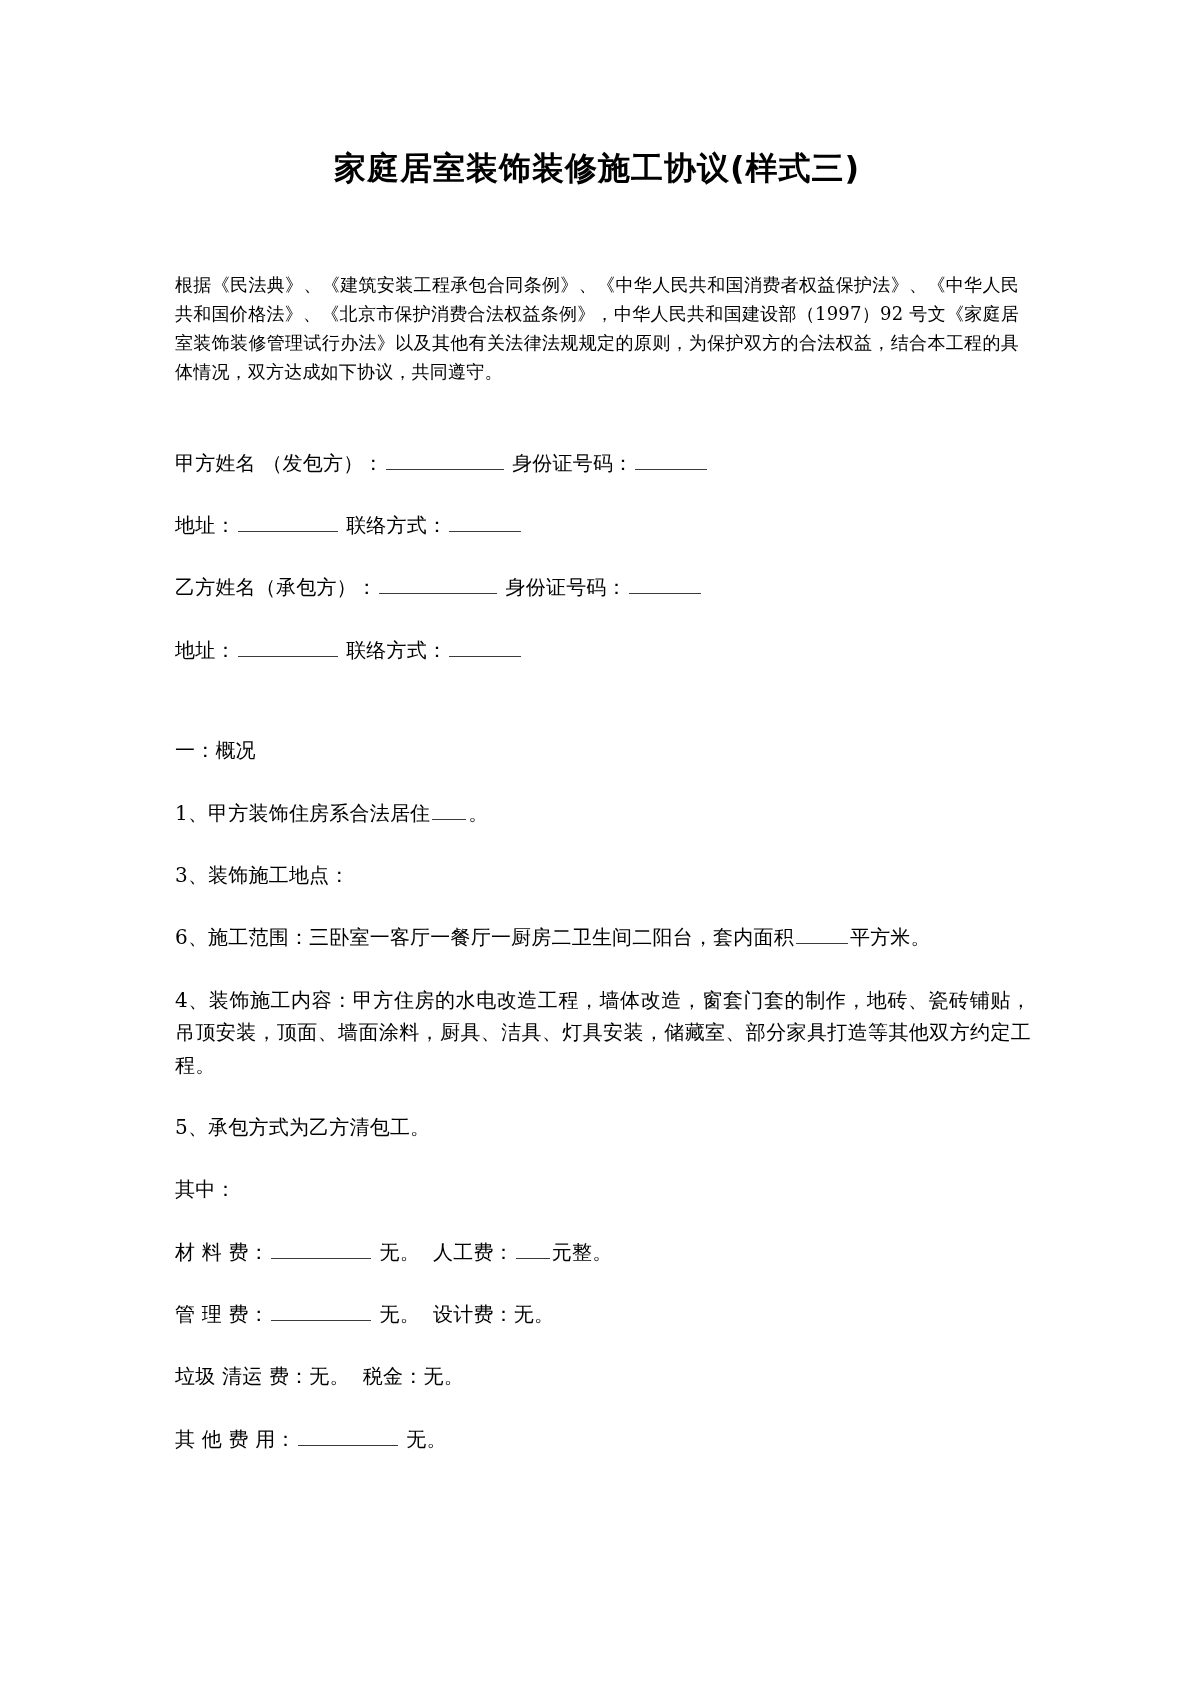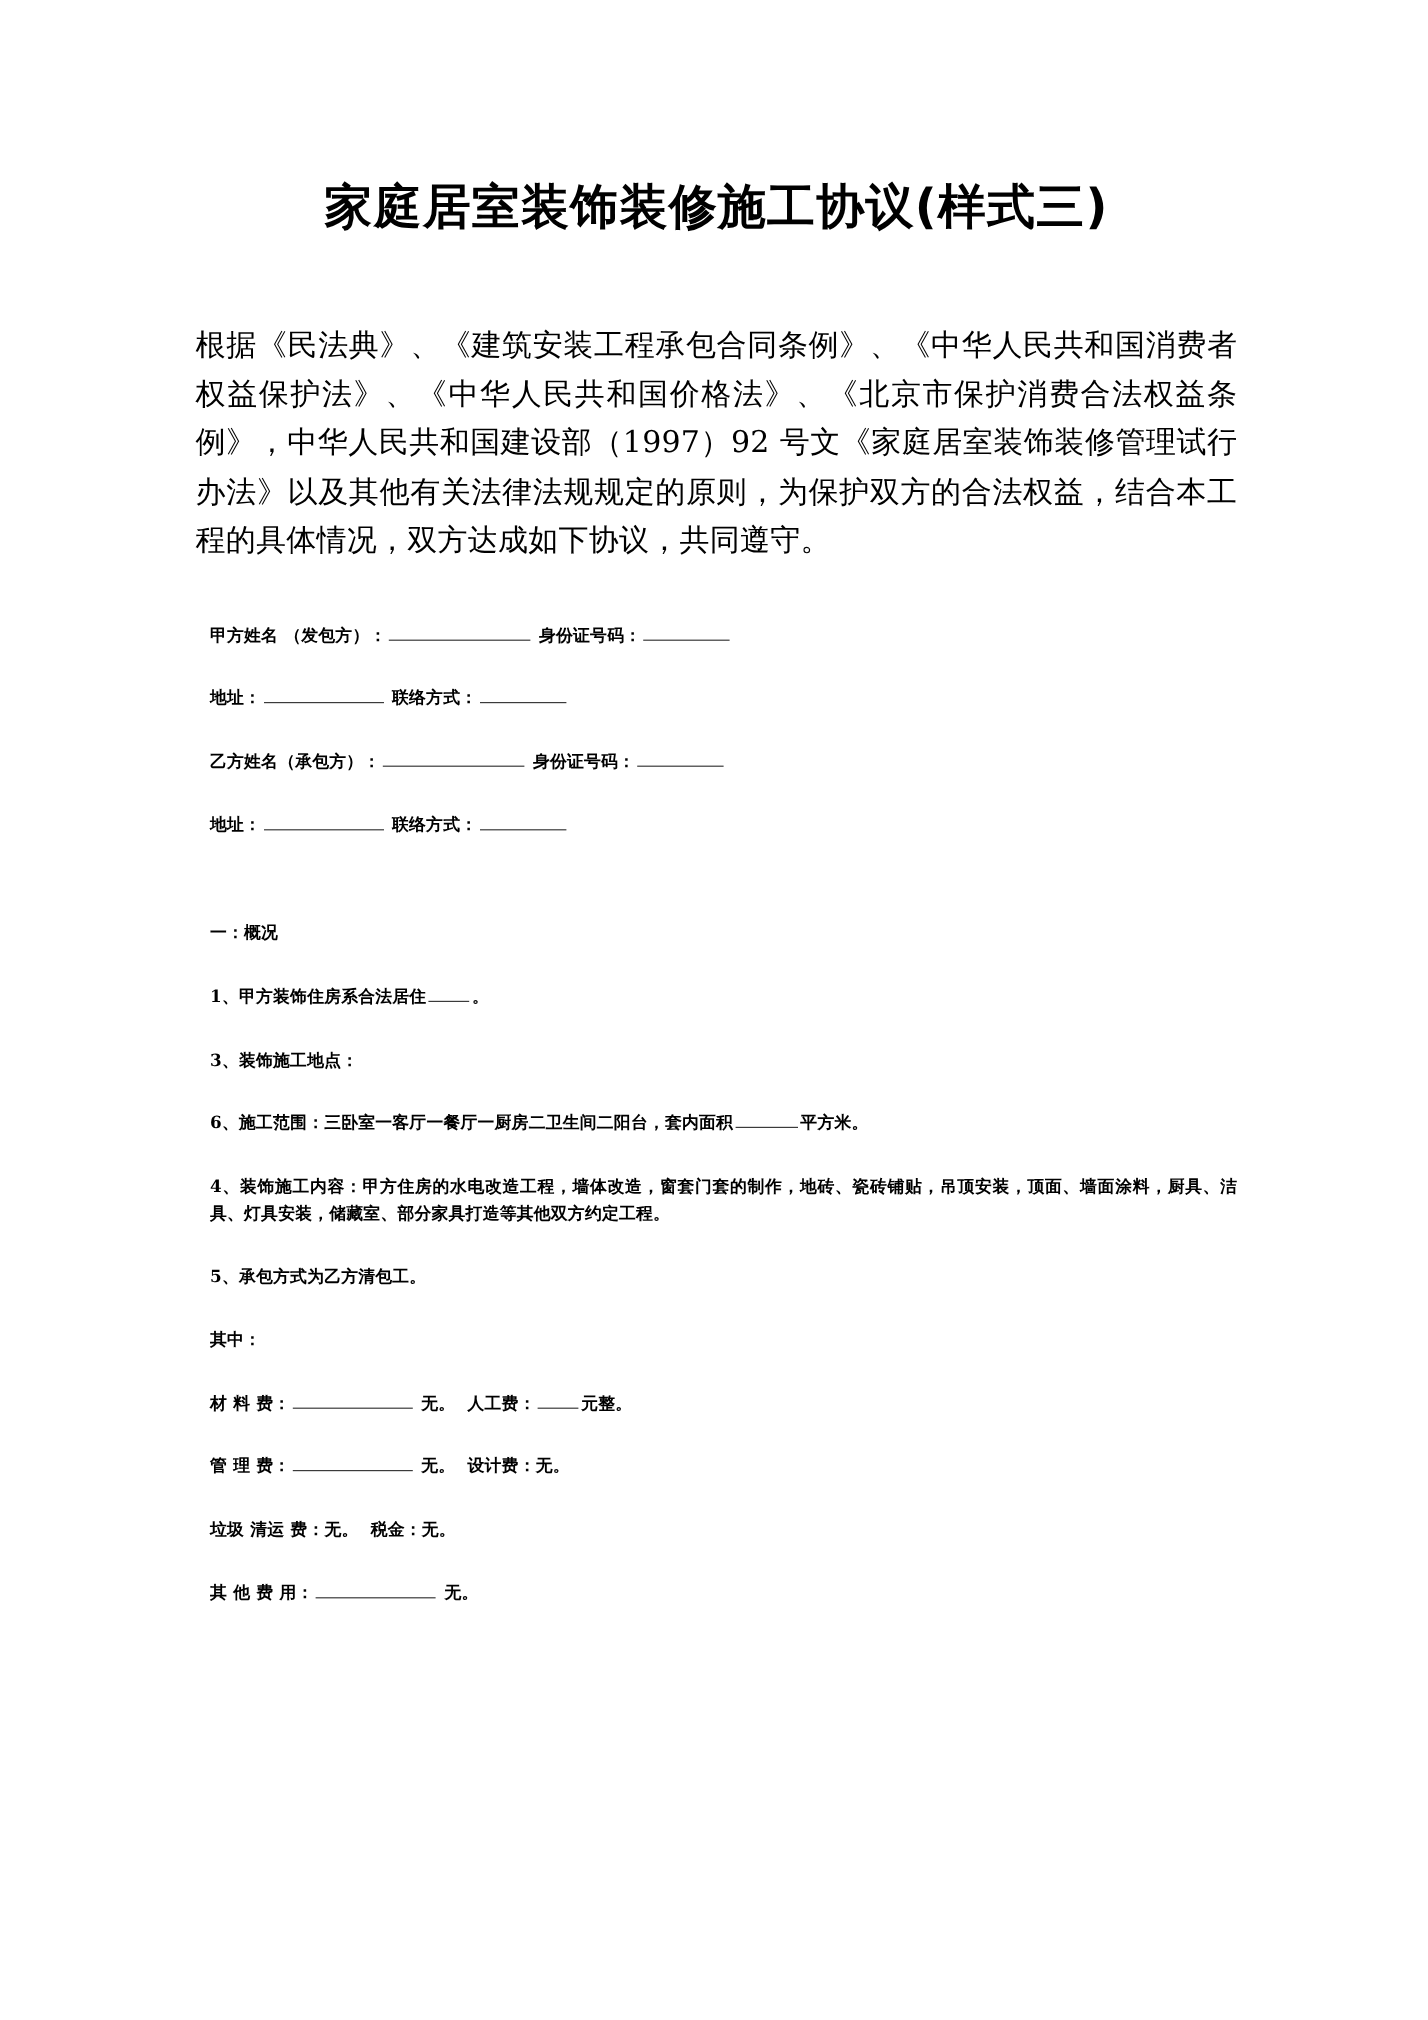--- a/index.html
+++ b/index.html
@@ -23,48 +23,47 @@
   .content {
     position: absolute;
     left: 163px;
     top: 0;
     width: 868px;
   }
   .doc-title {
     text-align: center;
     font-family: "DejaVu Sans", "Liberation Sans", sans-serif;
     font-weight: bold;
-    font-size: 40px;
+    font-size: 32px;
     letter-spacing: 1px;
     margin: 0;
     padding-top: 148px;
     line-height: 1.25;
     color: #000;
   }
   .preamble {
-    font-size: 25px;
+    font-size: 18px;
     line-height: 1.62;
     text-align: justify;
     text-justify: inter-ideograph;
-    margin: 0;
+    margin: 12px;
     padding-top: 70px;
     letter-spacing: 0.2px;
   }
   .party-block {
     padding-top: 48px;
   }
   .para {
-    font-size: 14px;
+    font-size: 20px;
     line-height: 1.62;
     margin: 0 0 0 0;
     padding: 0 0 30px 0;
     text-align: justify;
     text-justify: inter-ideograph;
     letter-spacing: 0.2px;
-    font-weight: bold;
   }
   .indent {
     padding-left: 12px;
   }
   .section-gap {
     height: 38px;
   }
   .blank {
     display: inline-block;
     border-bottom: 1px solid #3b3b3b;

